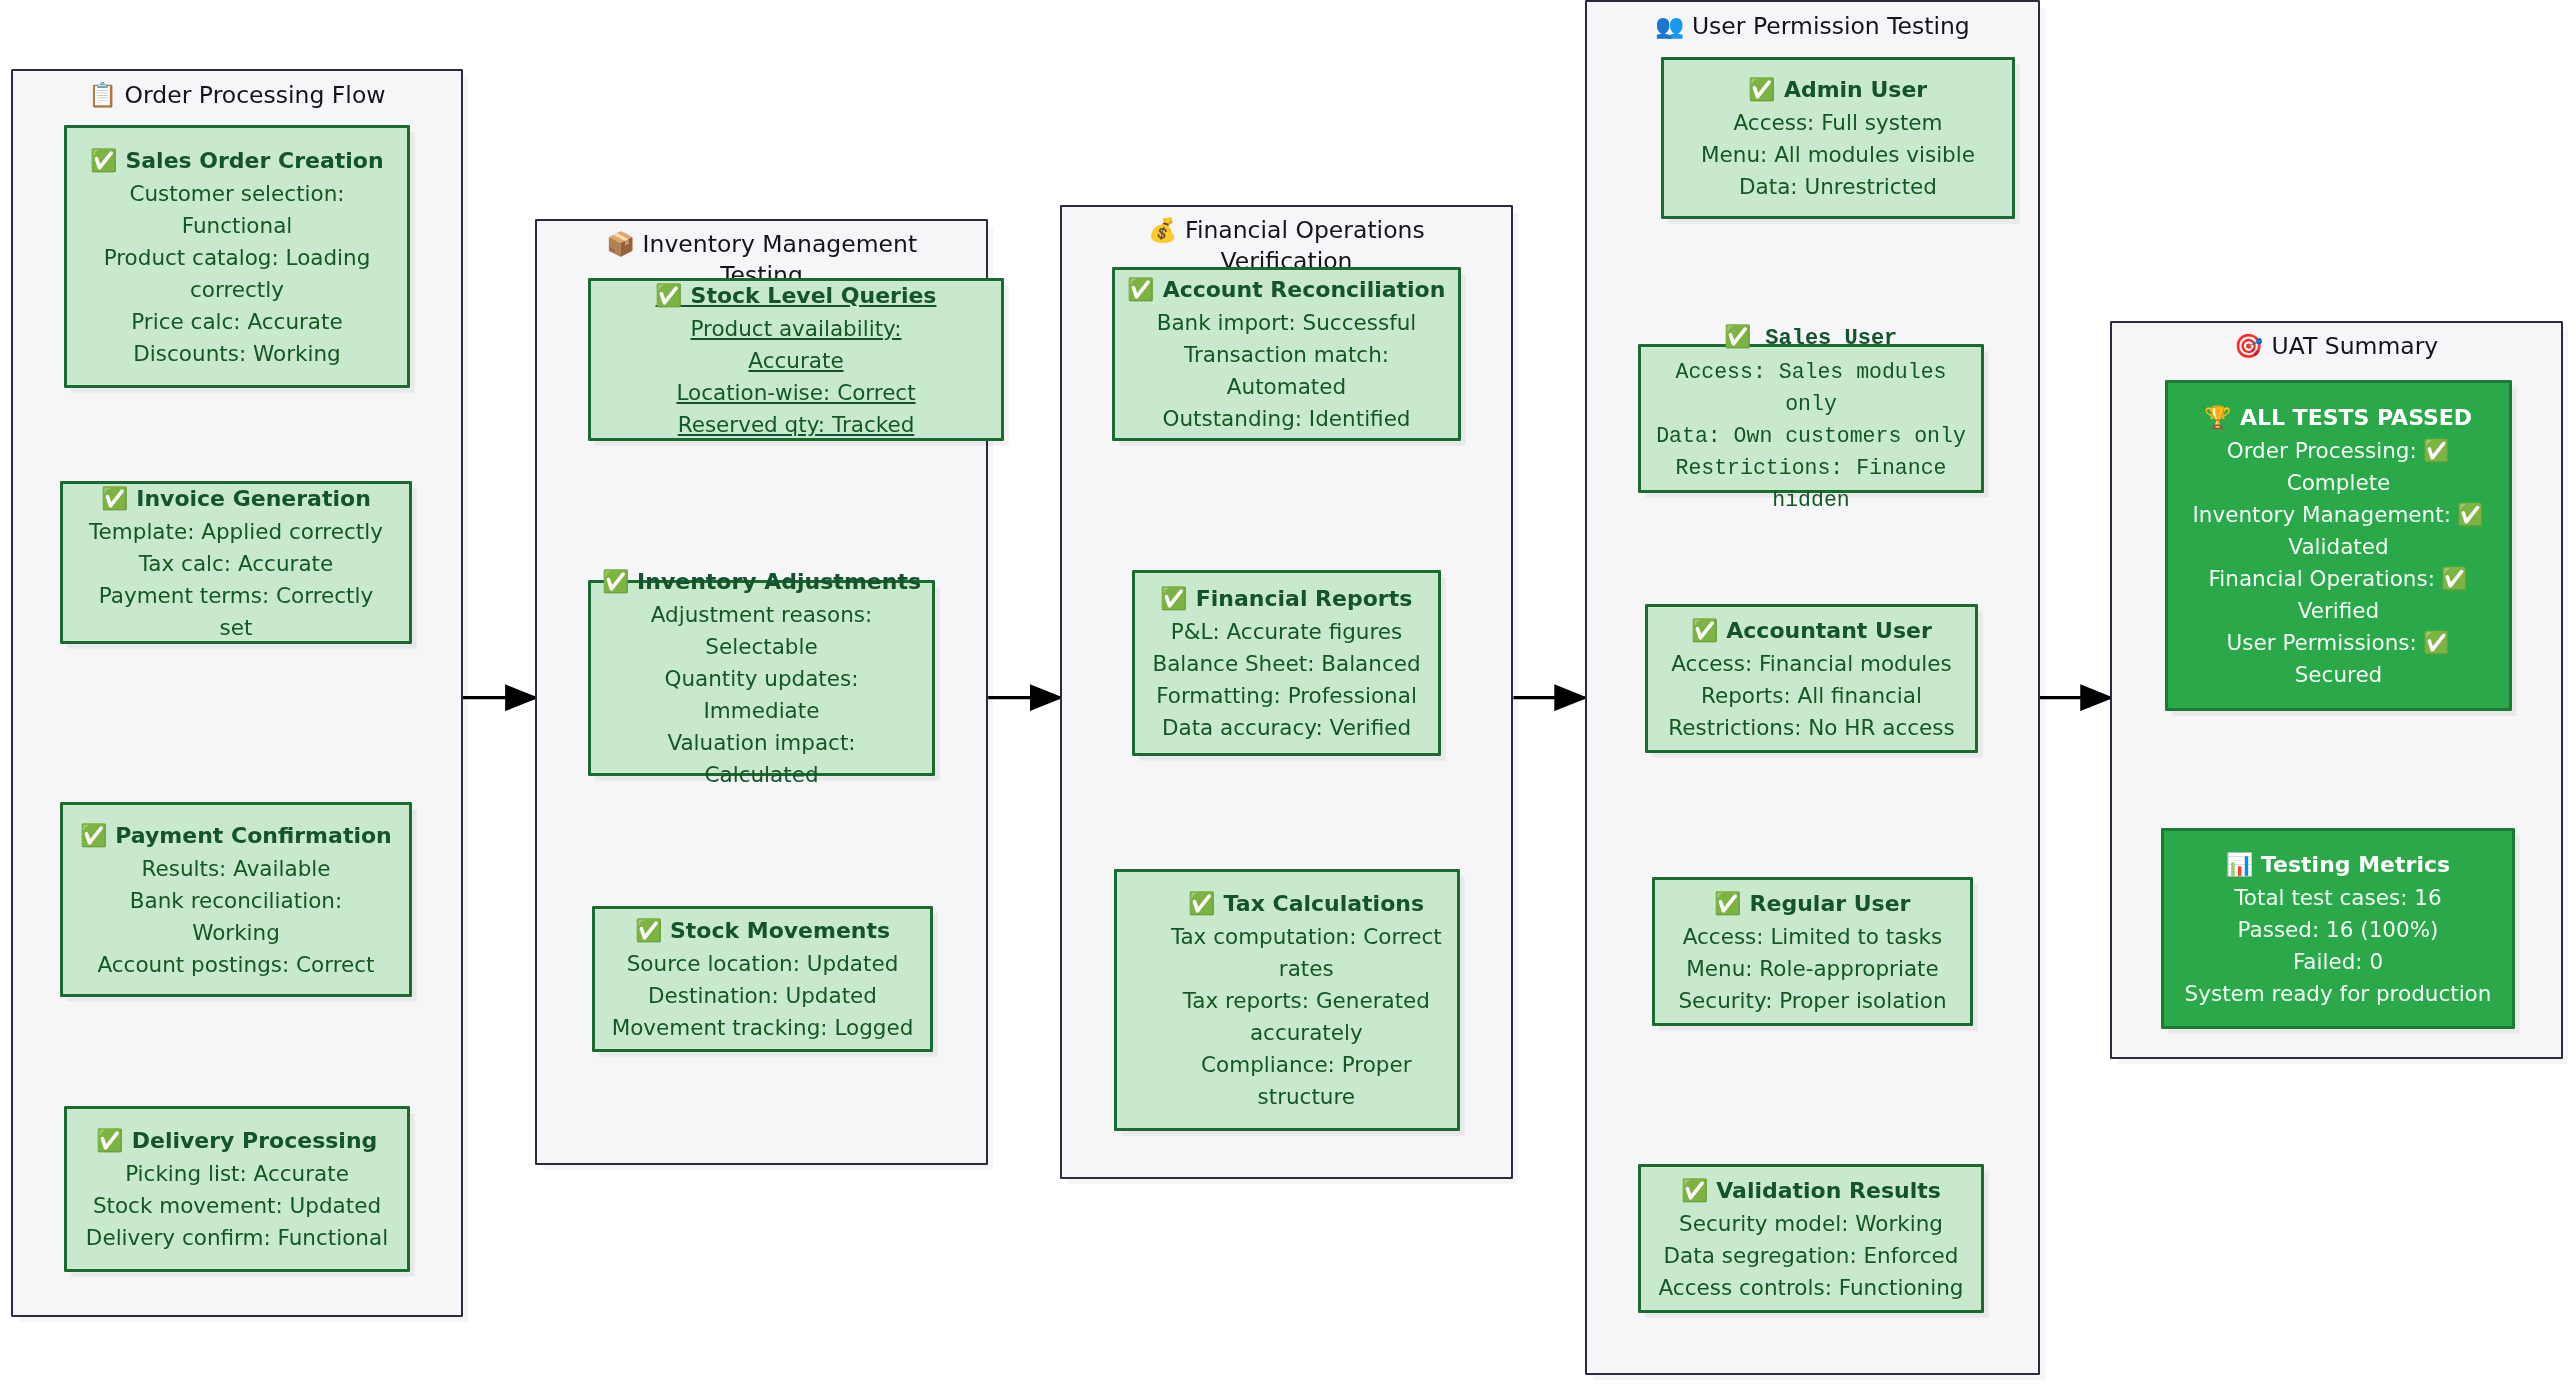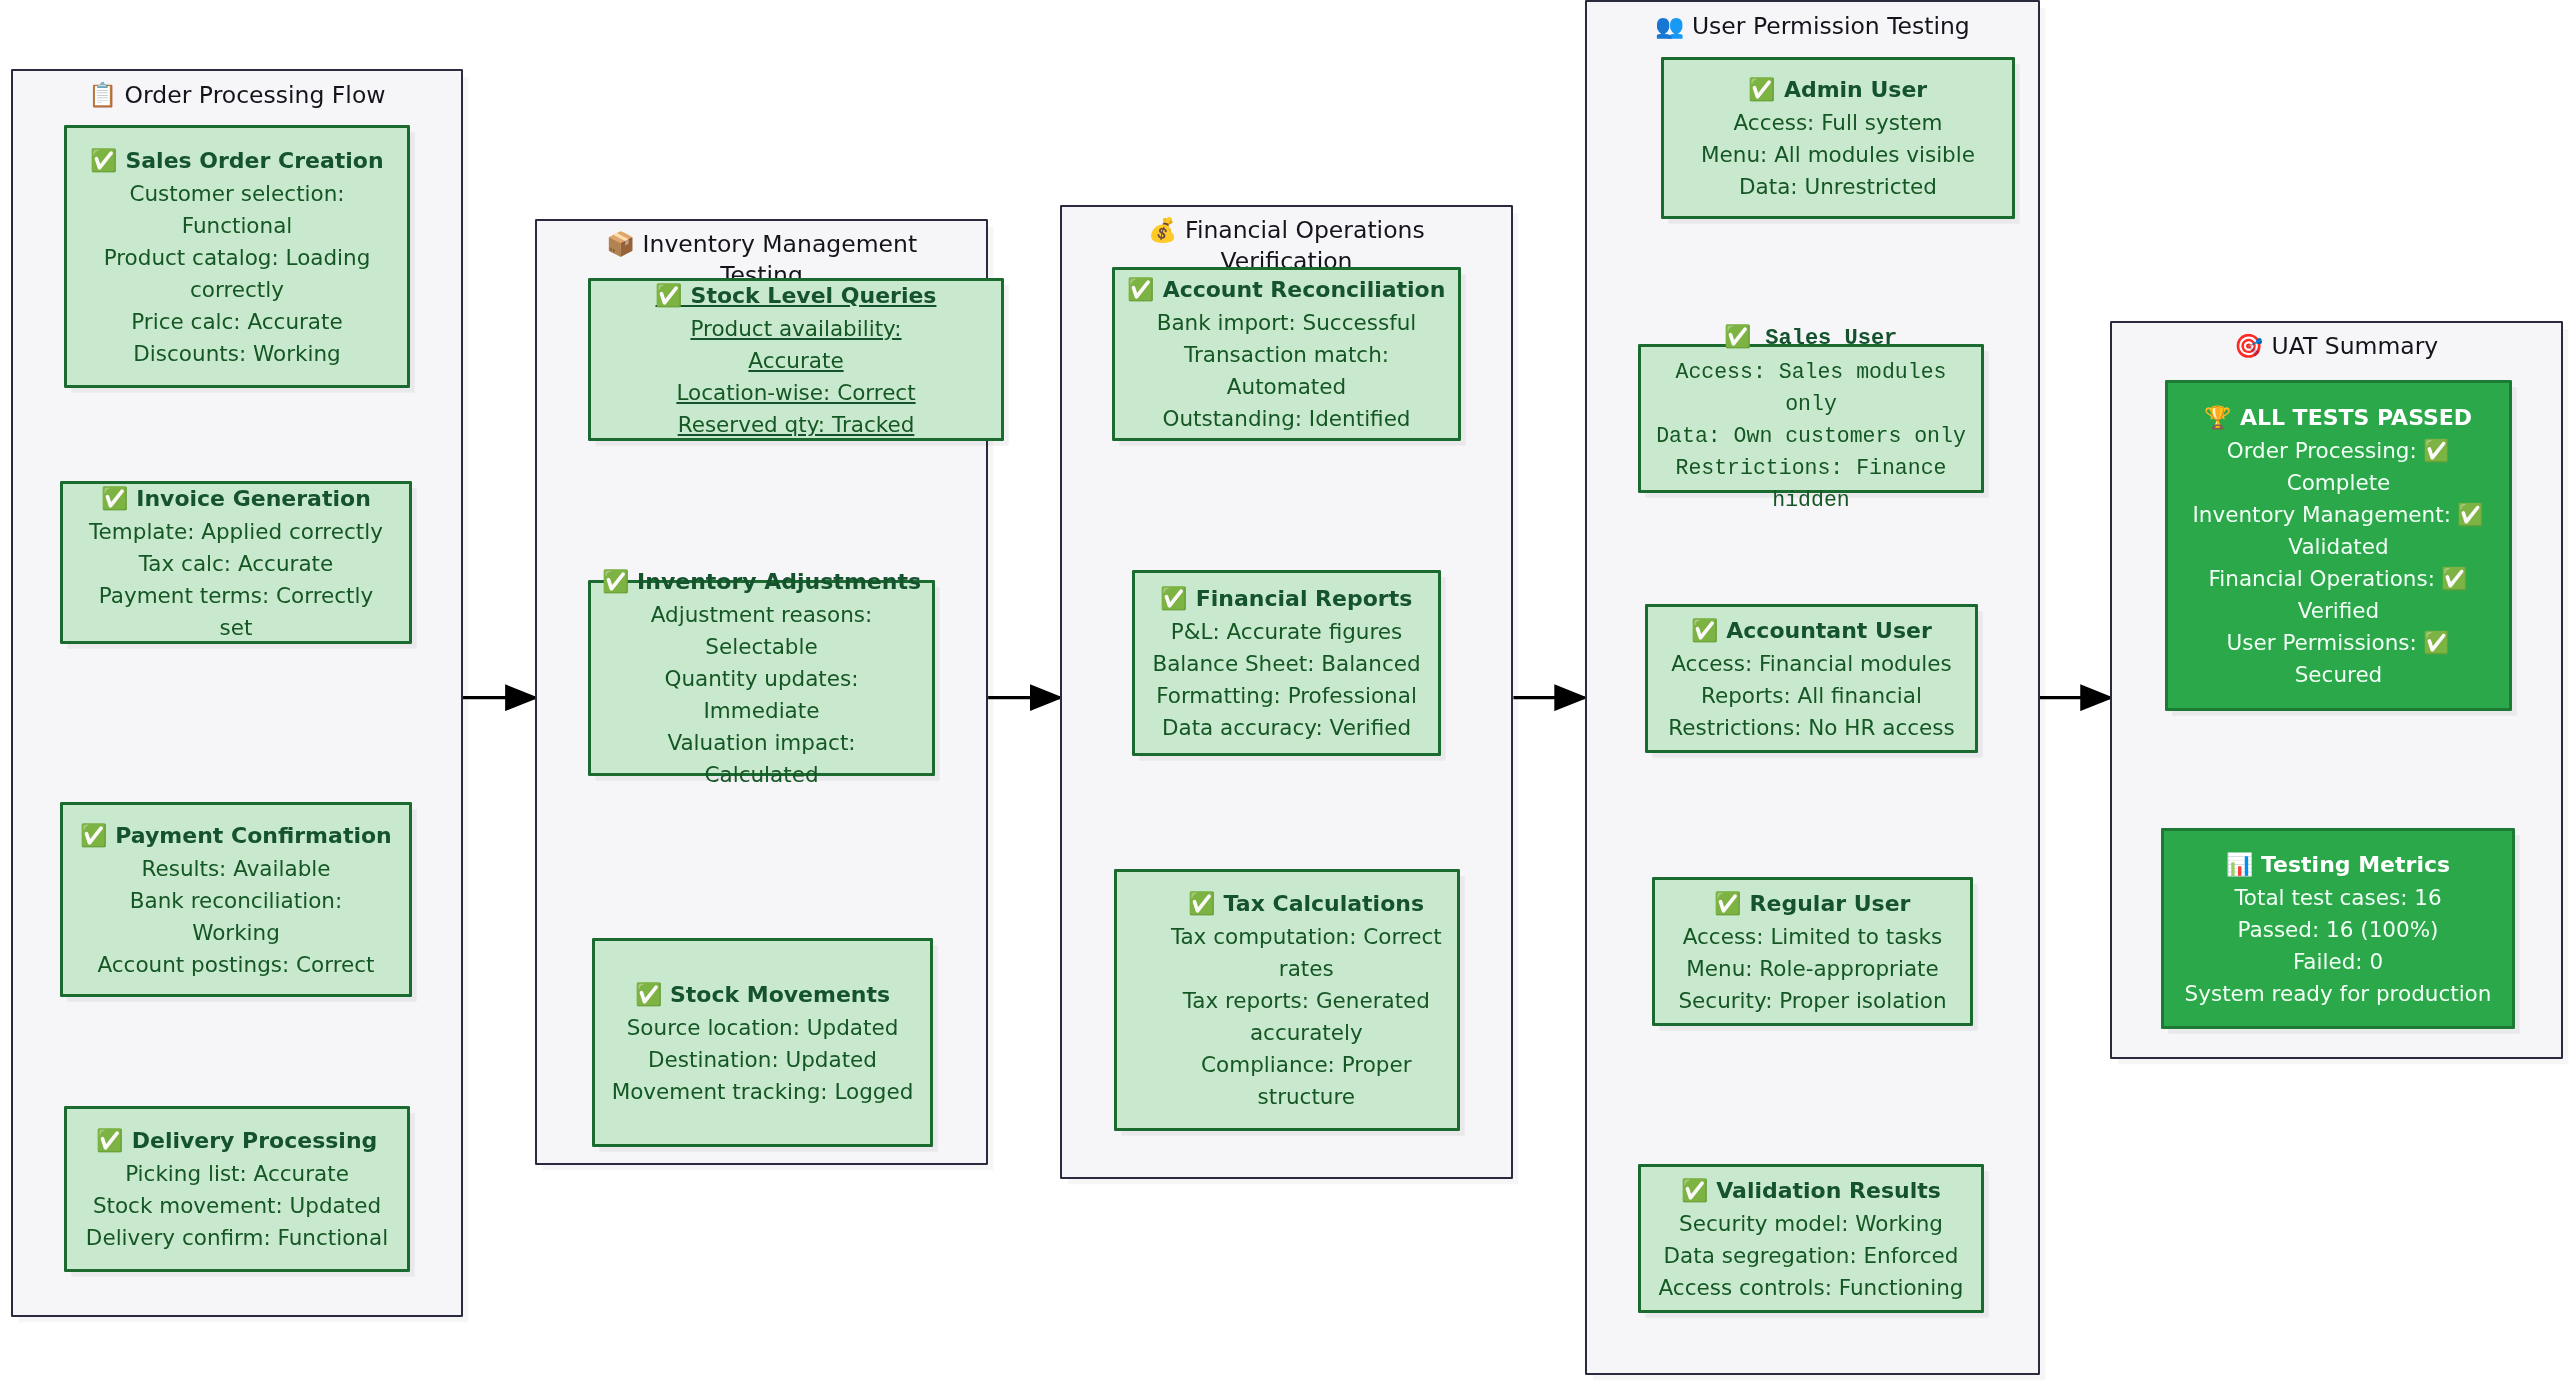--- a/index.html
+++ b/index.html
@@ -172,21 +172,21 @@
   </div>
   <div class="node" style="left:588px; top:580px; width:347px; height:196px;">
     <div class="title">✅ Inventory Adjustments</div>
     <div class="line">Adjustment reasons:</div>
     <div class="line">Selectable</div>
     <div class="line">Quantity updates:</div>
     <div class="line">Immediate</div>
     <div class="line">Valuation impact:</div>
     <div class="line">Calculated</div>
   </div>
-  <div class="node" style="left:592px; top:906px; width:341px; height:209px;margin-top:32px;">
+  <div class="node" style="left:592px; top:906px; width:341px; height:146px;">
     <div class="title">✅ Stock Movements</div>
     <div class="line">Source location: Updated</div>
     <div class="line">Destination: Updated</div>
     <div class="line">Movement tracking: Logged</div>
   </div>
 
   <div class="cluster" style="left:1060px; top:205px; width:453px; height:974px;">
     <div class="cluster-title" style="top:8px;">💰 Financial Operations
 Verification</div>
   </div>

